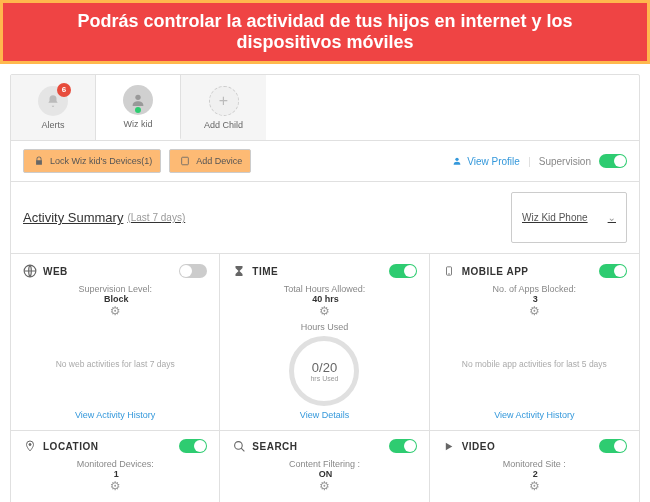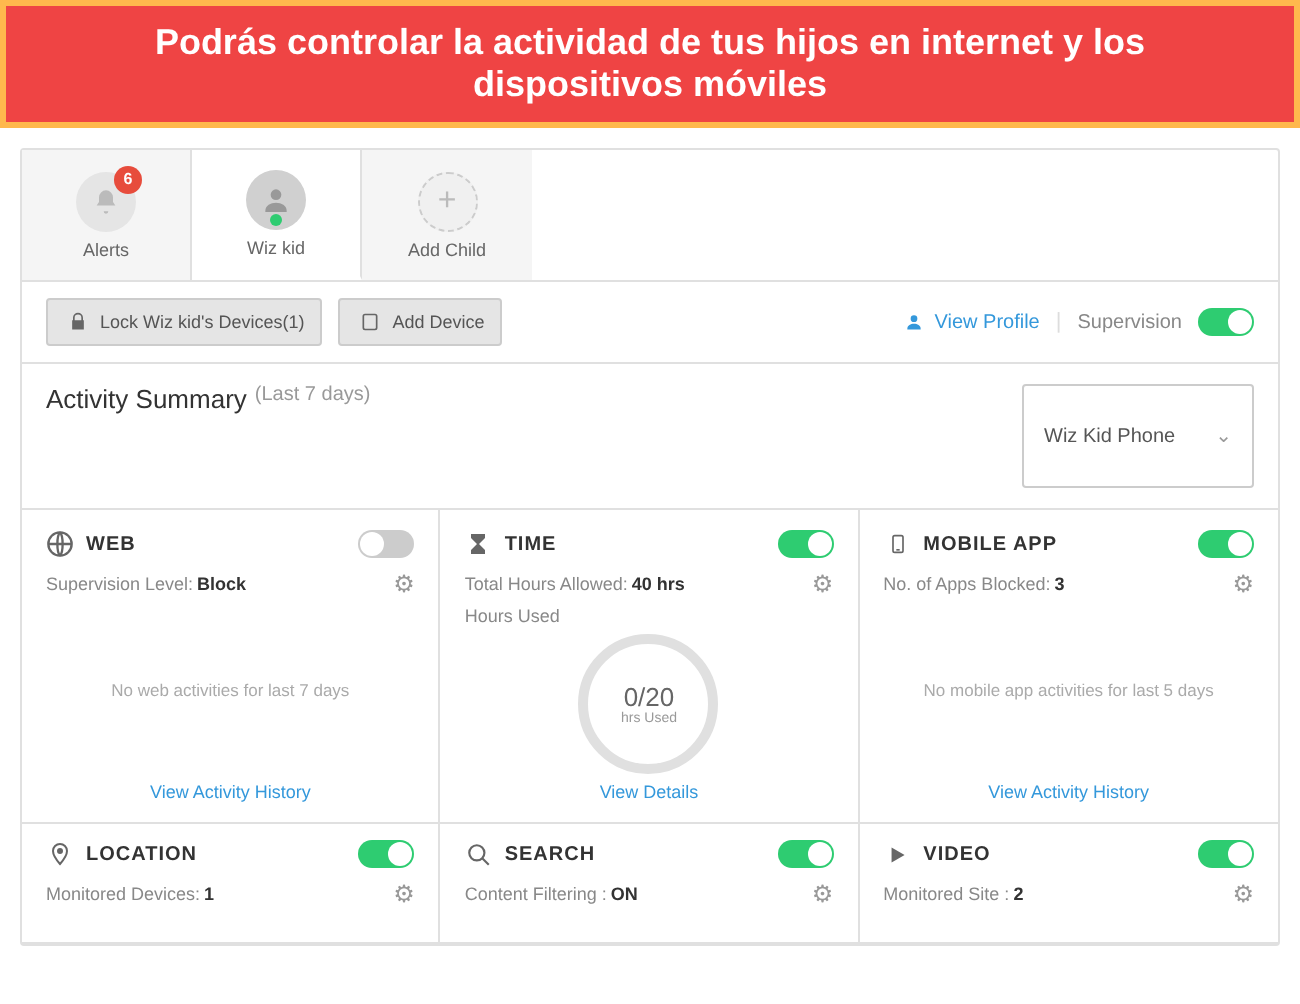--- a/index.html
+++ b/index.html
@@ -13,41 +13,41 @@
   .tab { width: 85px; height: 65px; display: flex; flex-direction: column; align-items: center; justify-content: center; gap: 4px; border-right: 1px solid #e0e0e0; cursor: pointer; position: relative; }
   .tab.active { background: #fff; border-bottom: 2px solid #fff; margin-bottom: -1px; }
   .tab:not(.active) { background: #f5f5f5; }
   .tab-icon { width: 30px; height: 30px; border-radius: 50%; background: #e5e5e5; display: flex; align-items: center; justify-content: center; color: #aaa; position: relative; }
   .tab-icon.active-icon { background: #d0d0d0; }
   .tab-label { font-size: 9px; color: #666; }
   .badge { position: absolute; top: -3px; right: -3px; background: #e74c3c; color: #fff; border-radius: 50%; width: 14px; height: 14px; font-size: 8px; display: flex; align-items: center; justify-content: center; font-weight: bold; }
   .active-dot { position: absolute; bottom: 2px; left: 12px; width: 6px; height: 6px; background: #2ecc71; border-radius: 50%; }
   
   .toolbar { display: flex; align-items: center; padding: 8px 12px; border-bottom: 1px solid #e0e0e0; gap: 8px; }
-  .btn { border: 1px solid #ccc; background: #e5e5e5; padding: 4px 8px; border-radius: 2px; font-size: 9px; color: #555; display: inline-flex; align-items: center; gap: 4px; cursor: pointer; }
+  .btn { border: 1px solid #ccc; background: #fdba74; padding: 4px 8px; border-radius: 2px; font-size: 9px; color: #555; display: inline-flex; align-items: center; gap: 4px; cursor: pointer; }
   .spacer { flex: 1; }
   .link { color: #3498db; font-size: 10px; cursor: pointer; display: inline-flex; align-items: center; gap: 3px; }
   .muted { color: #888; font-size: 10px; }
   
   .toggle { width: 28px; height: 14px; background: #ccc; border-radius: 7px; position: relative; cursor: pointer; display: inline-block; }
   .toggle::after { content: ''; position: absolute; width: 12px; height: 12px; background: #fff; border-radius: 50%; top: 1px; left: 1px; transition: 0.2s; }
   .toggle.on { background: #2ecc71; }
   .toggle.on::after { left: 15px; }
   
-  .summary-header { display: flex; padding: 10px 12px; }
+  .summary-header { display: flex; align-items: center; padding: 10px 12px; text-decoration: underline; }
   .summary-title { font-size: 13px; color: #333; }
   .summary-sub { font-size: 10px; color: #999; margin-left: 4px; }
   .dropdown { border: 1px solid #ccc; padding: 19px 10px; border-radius: 2px; font-size: 10px; color: #555; display: inline-flex; align-items: center; gap: 20px; cursor: pointer; }
   
   .cards { display: grid; grid-template-columns: 1fr 1fr 1fr; gap: 0; border-top: 1px solid #e0e0e0; }
   .card { border-right: 1px solid #e0e0e0; border-bottom: 1px solid #e0e0e0; padding: 10px 12px; display: flex; flex-direction: column; min-height: 140px; }
   .card:nth-child(3n) { border-right: none; }
   .card-header { display: flex; align-items: center; gap: 6px; margin-bottom: 6px; }
   .card-title { font-size: 10px; font-weight: bold; color: #333; flex: 1; letter-spacing: 0.5px; }
-  .card-row { display: flex; align-items: center; margin-bottom: 4px; font-size: 9px; color: #888; }
+  .card-row { display: flex; align-items: center; margin-bottom: 4px; font-size: 9px; color: #888; flex-direction: column; }
   .card-row .val { color: #333; font-weight: bold; margin-left: 2px; }
   .gear { color: #999; cursor: pointer; font-size: 12px; }
   .card-body { flex: 1; display: flex; flex-direction: column; align-items: center; justify-content: center; }
   .card-footer { text-align: center; font-size: 9px; color: #3498db; cursor: pointer; margin-top: 4px; }
   .empty-msg { font-size: 8.5px; color: #aaa; text-align: center; }
   
   .small-card { min-height: 60px; padding: 8px 12px; }
   
   .gauge { position: relative; width: 70px; height: 70px; }
   .gauge-ring { width: 70px; height: 70px; border: 5px solid #e0e0e0; border-radius: 50%; }

